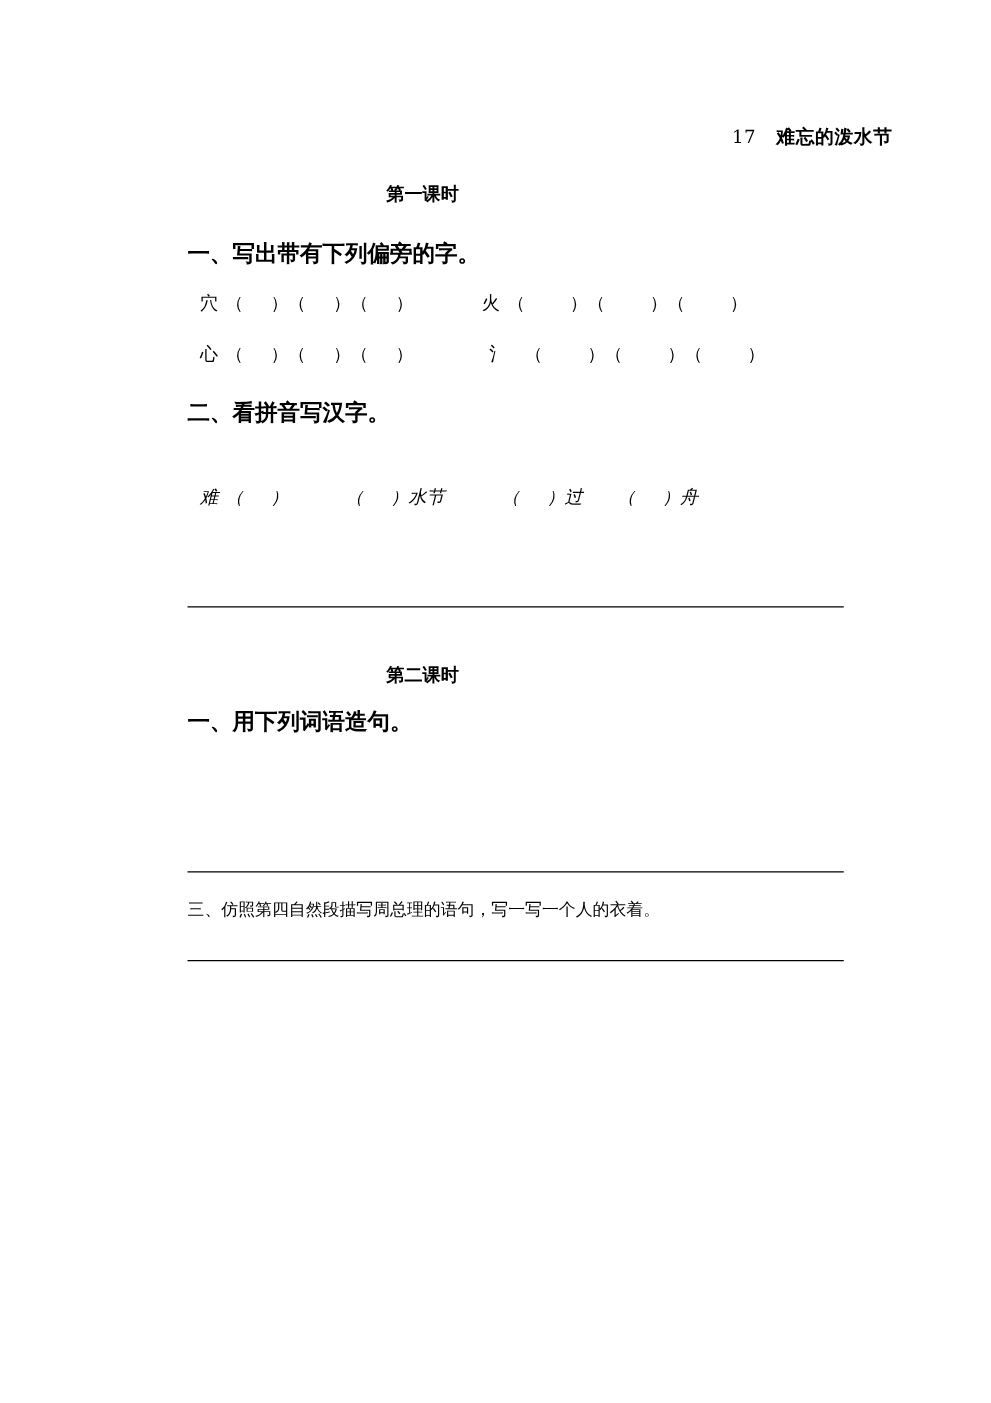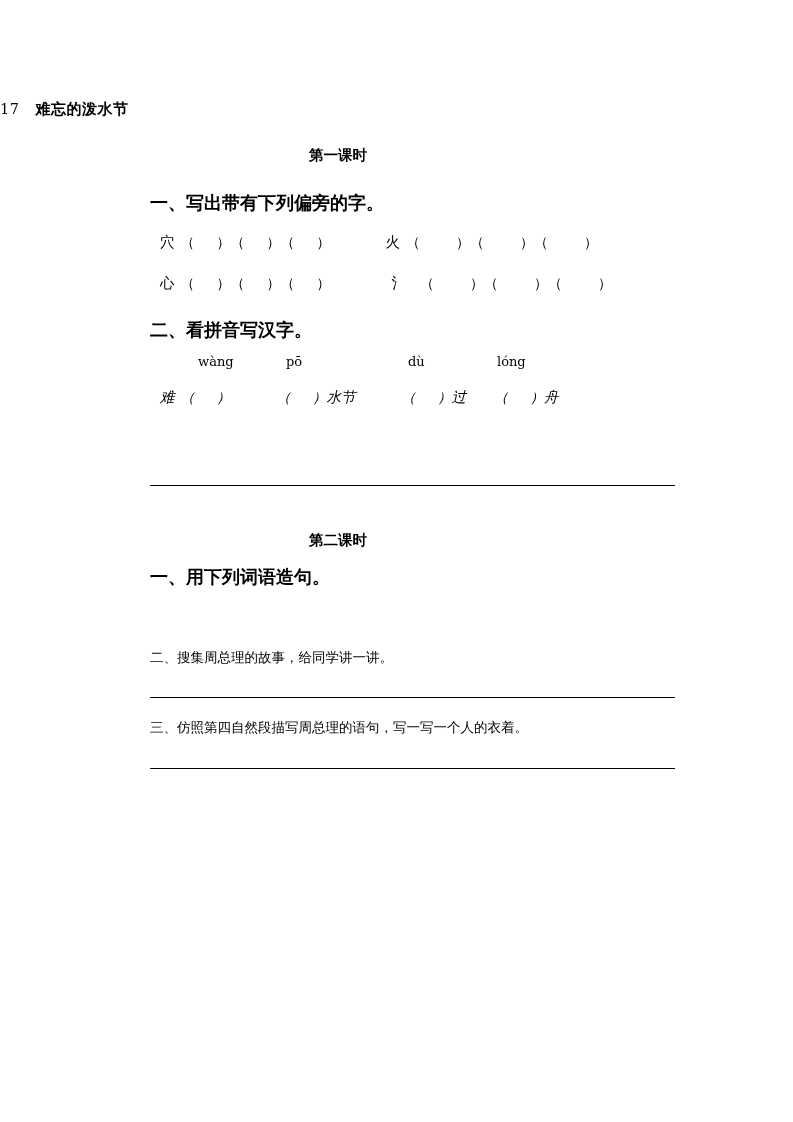--- a/index.html
+++ b/index.html
@@ -24,21 +24,21 @@
     height: 1122px;
     overflow: hidden;
   }
 
   
   .doc-title {
     position: absolute;
     left: 0;
     top: 100px;
     width: 714px;
-    text-align: left;
+    text-align: right;
     font-size: 15px;
     font-weight: bold;
     letter-spacing: 0.5px;
   }
   .doc-title .num {
     font-family: "DejaVu Serif", "Liberation Serif", serif;
     font-weight: normal;
     font-size: 14.5px;
   }
   .doc-title .gap {
@@ -183,40 +183,33 @@
       <span class="rad">心</span><span class="sep-sm"></span><span class="paren"><span>（</span><span class="sp-sm"></span><span>）</span></span><span class="paren"><span>（</span><span class="sp-sm"></span><span>）</span></span><span class="paren"><span>（</span><span class="sp-sm"></span><span>）</span></span>
     </span>
     <span class="sep-xl"></span>
     <span class="grp">
       <span class="rad">氵</span><span class="sep-md"></span><span class="paren"><span>（</span><span class="sp-lg"></span><span>）</span></span><span class="paren"><span>（</span><span class="sp-lg"></span><span>）</span></span><span class="paren"><span>（</span><span class="sp-lg"></span><span>）</span></span>
     </span>
   </div>
 
   <div class="q-heading" style="top:318px;">二、看拼音写汉字。</div>
 
-  <div class="pinyin-line">
-    <span style="left:38px;">wàng</span>
-    <span style="left:126px;">pō</span>
-    <span style="left:248px;">dù</span>
-    <span style="left:337px;">lóng</span>
-  </div>
 
   <div class="hanzi-line">
     <span class="ch">难</span><span class="sep-sm"></span><span class="paren"><span>（</span><span class="sp-sm"></span><span>）</span></span><span class="sep-lg"></span><span class="paren"><span>（</span><span class="sp-sm"></span><span>）</span></span><span class="ch">水节</span><span class="sep-lg"></span><span class="paren"><span>（</span><span class="sp-sm"></span><span>）</span></span><span class="ch">过</span><span class="sep-md"></span><span class="sep-md"></span><span class="paren"><span>（</span><span class="sp-sm"></span><span>）</span></span><span class="ch">舟</span>
   </div>
 
 
   <div class="rule" style="left:150px; top:485px; width:525px;"></div>
 
   <div class="lesson-heading" id="lesson2-heading">第二课时</div>
 
   <div class="q-heading" style="top:565px;">一、用下列词语造句。</div>
 
 
-  <div class="q-heading light" style="top:649px;">二、搜集周总理的故事，给同学讲一讲。</div>
 
   <div class="rule" style="left:150px; top:697px; width:525px;"></div>
 
   <div class="q-heading light" style="top:719px;">三、仿照第四自然段描写周总理的语句，写一写一个人的衣着。</div>
 
   <div class="rule" style="left:150px; top:768px; width:525px;"></div>
 
 </div>
 
 </body></html>

